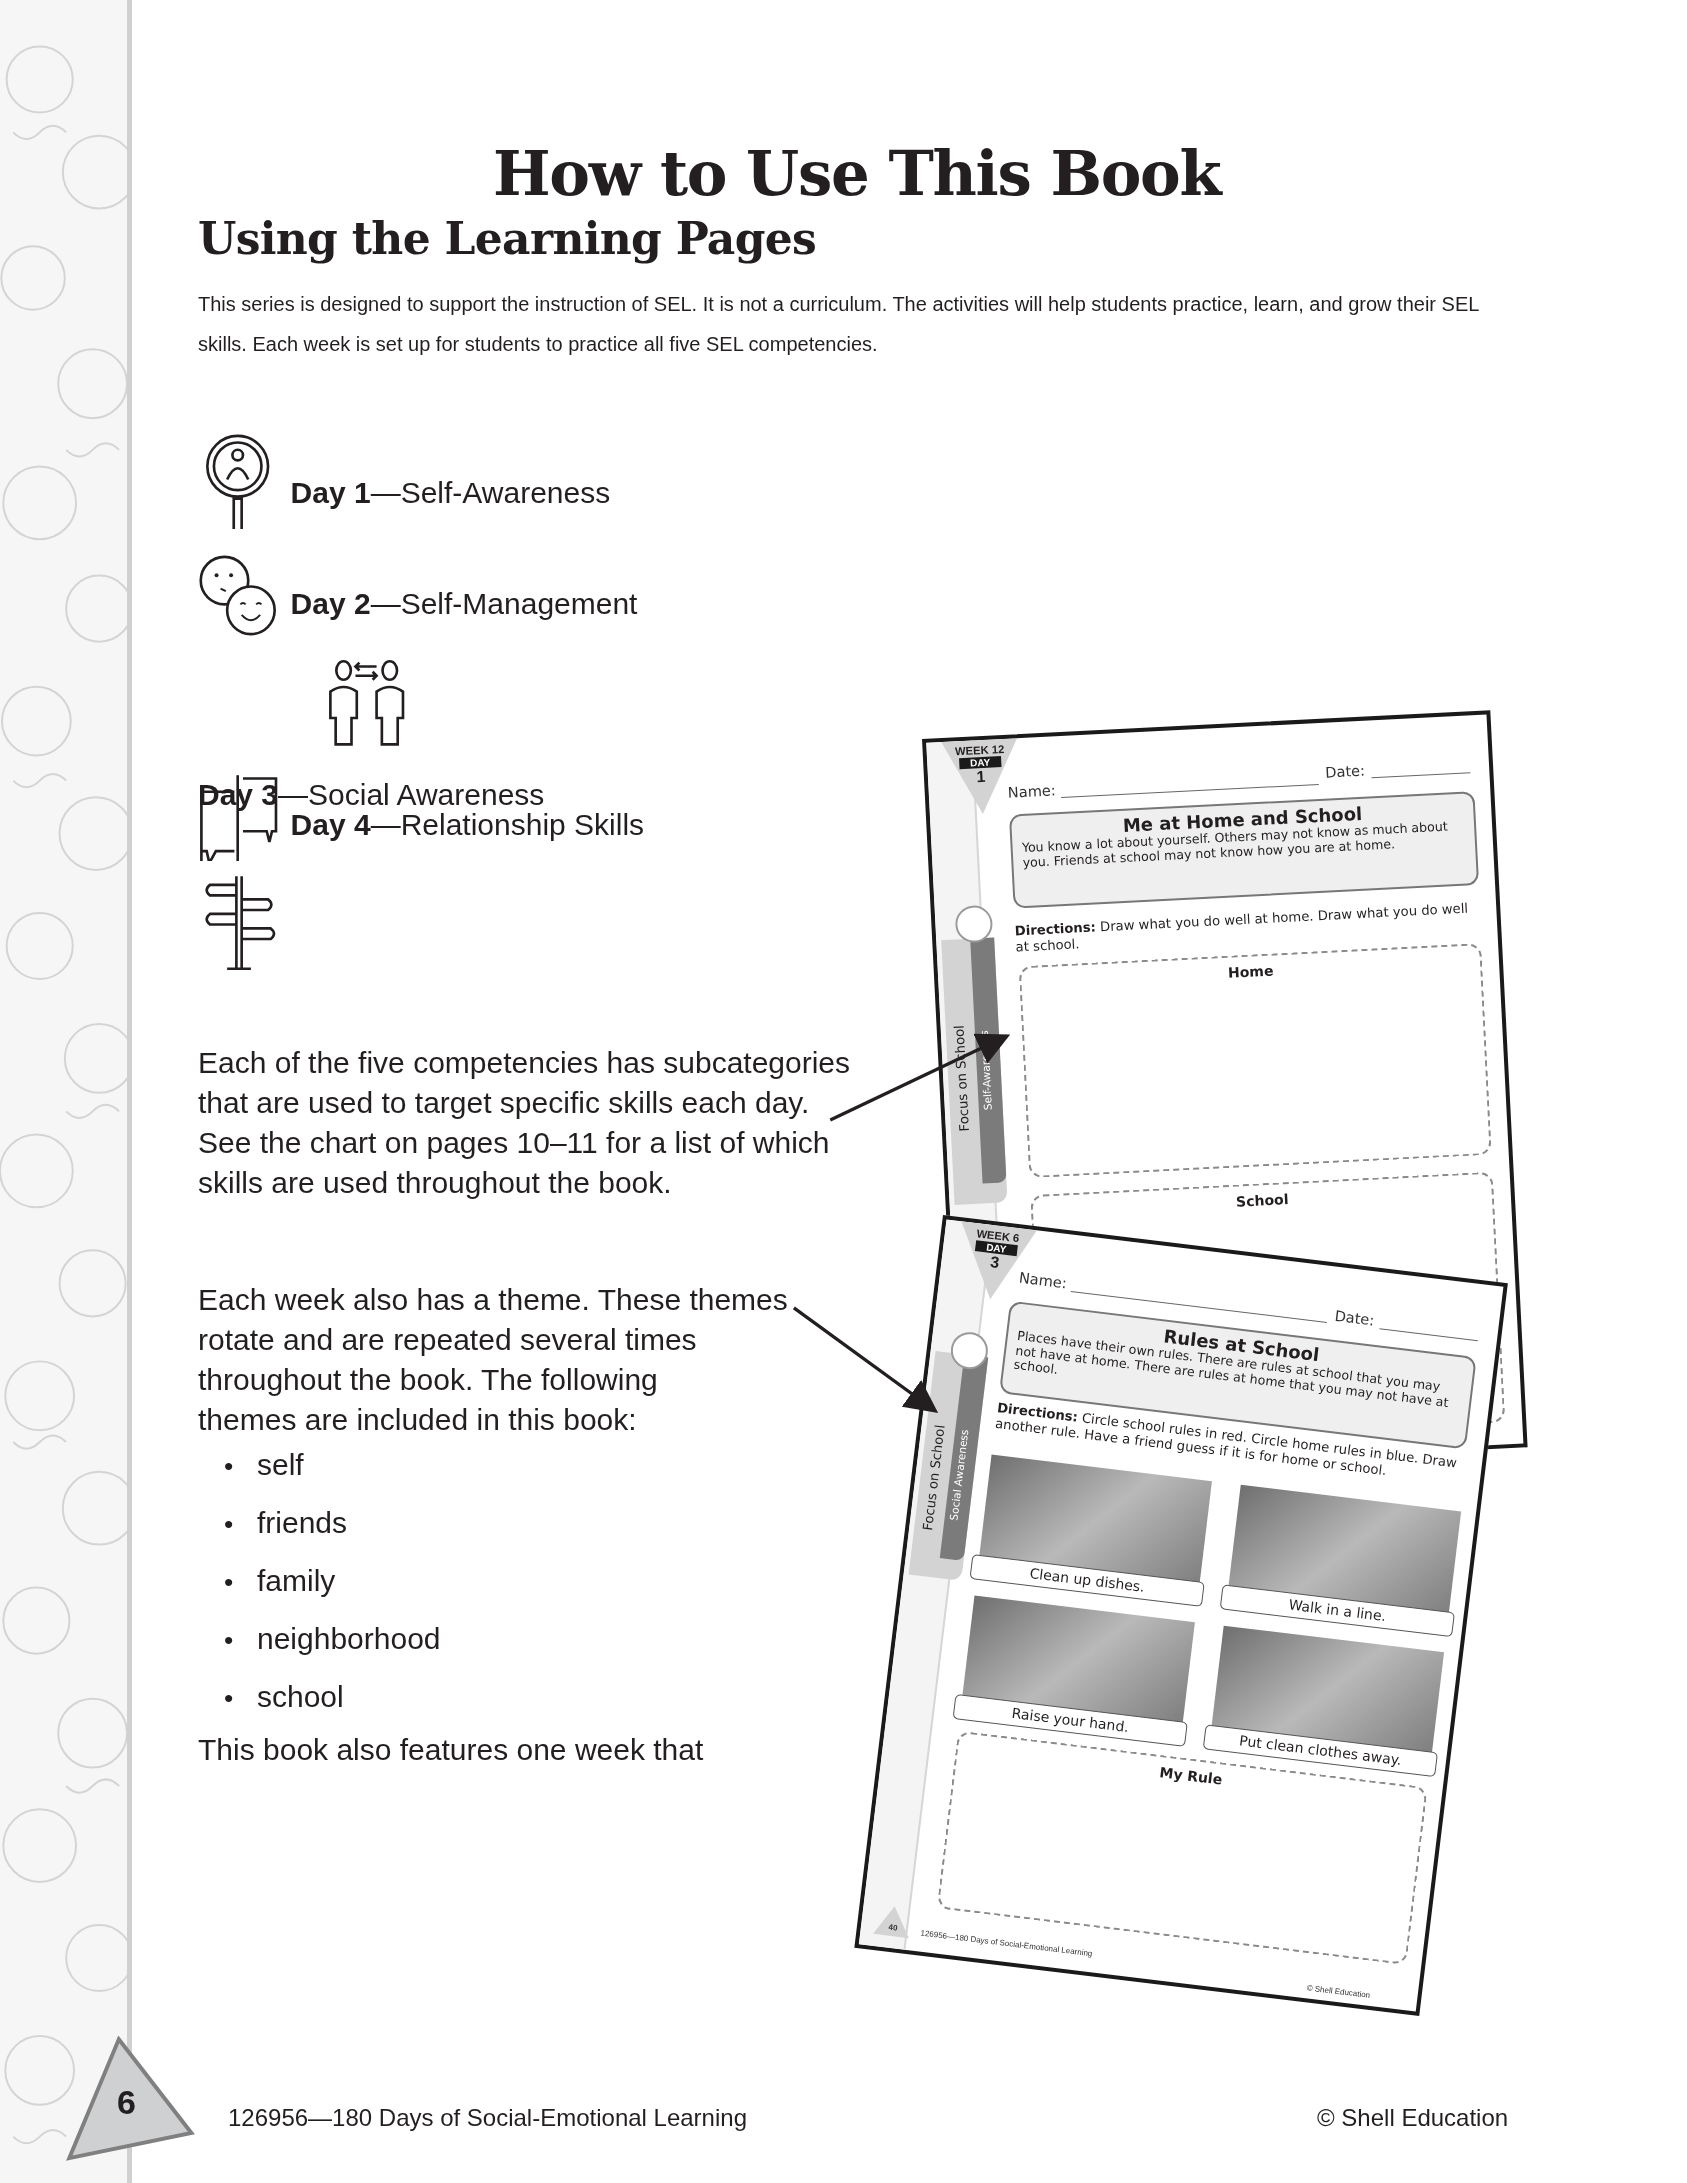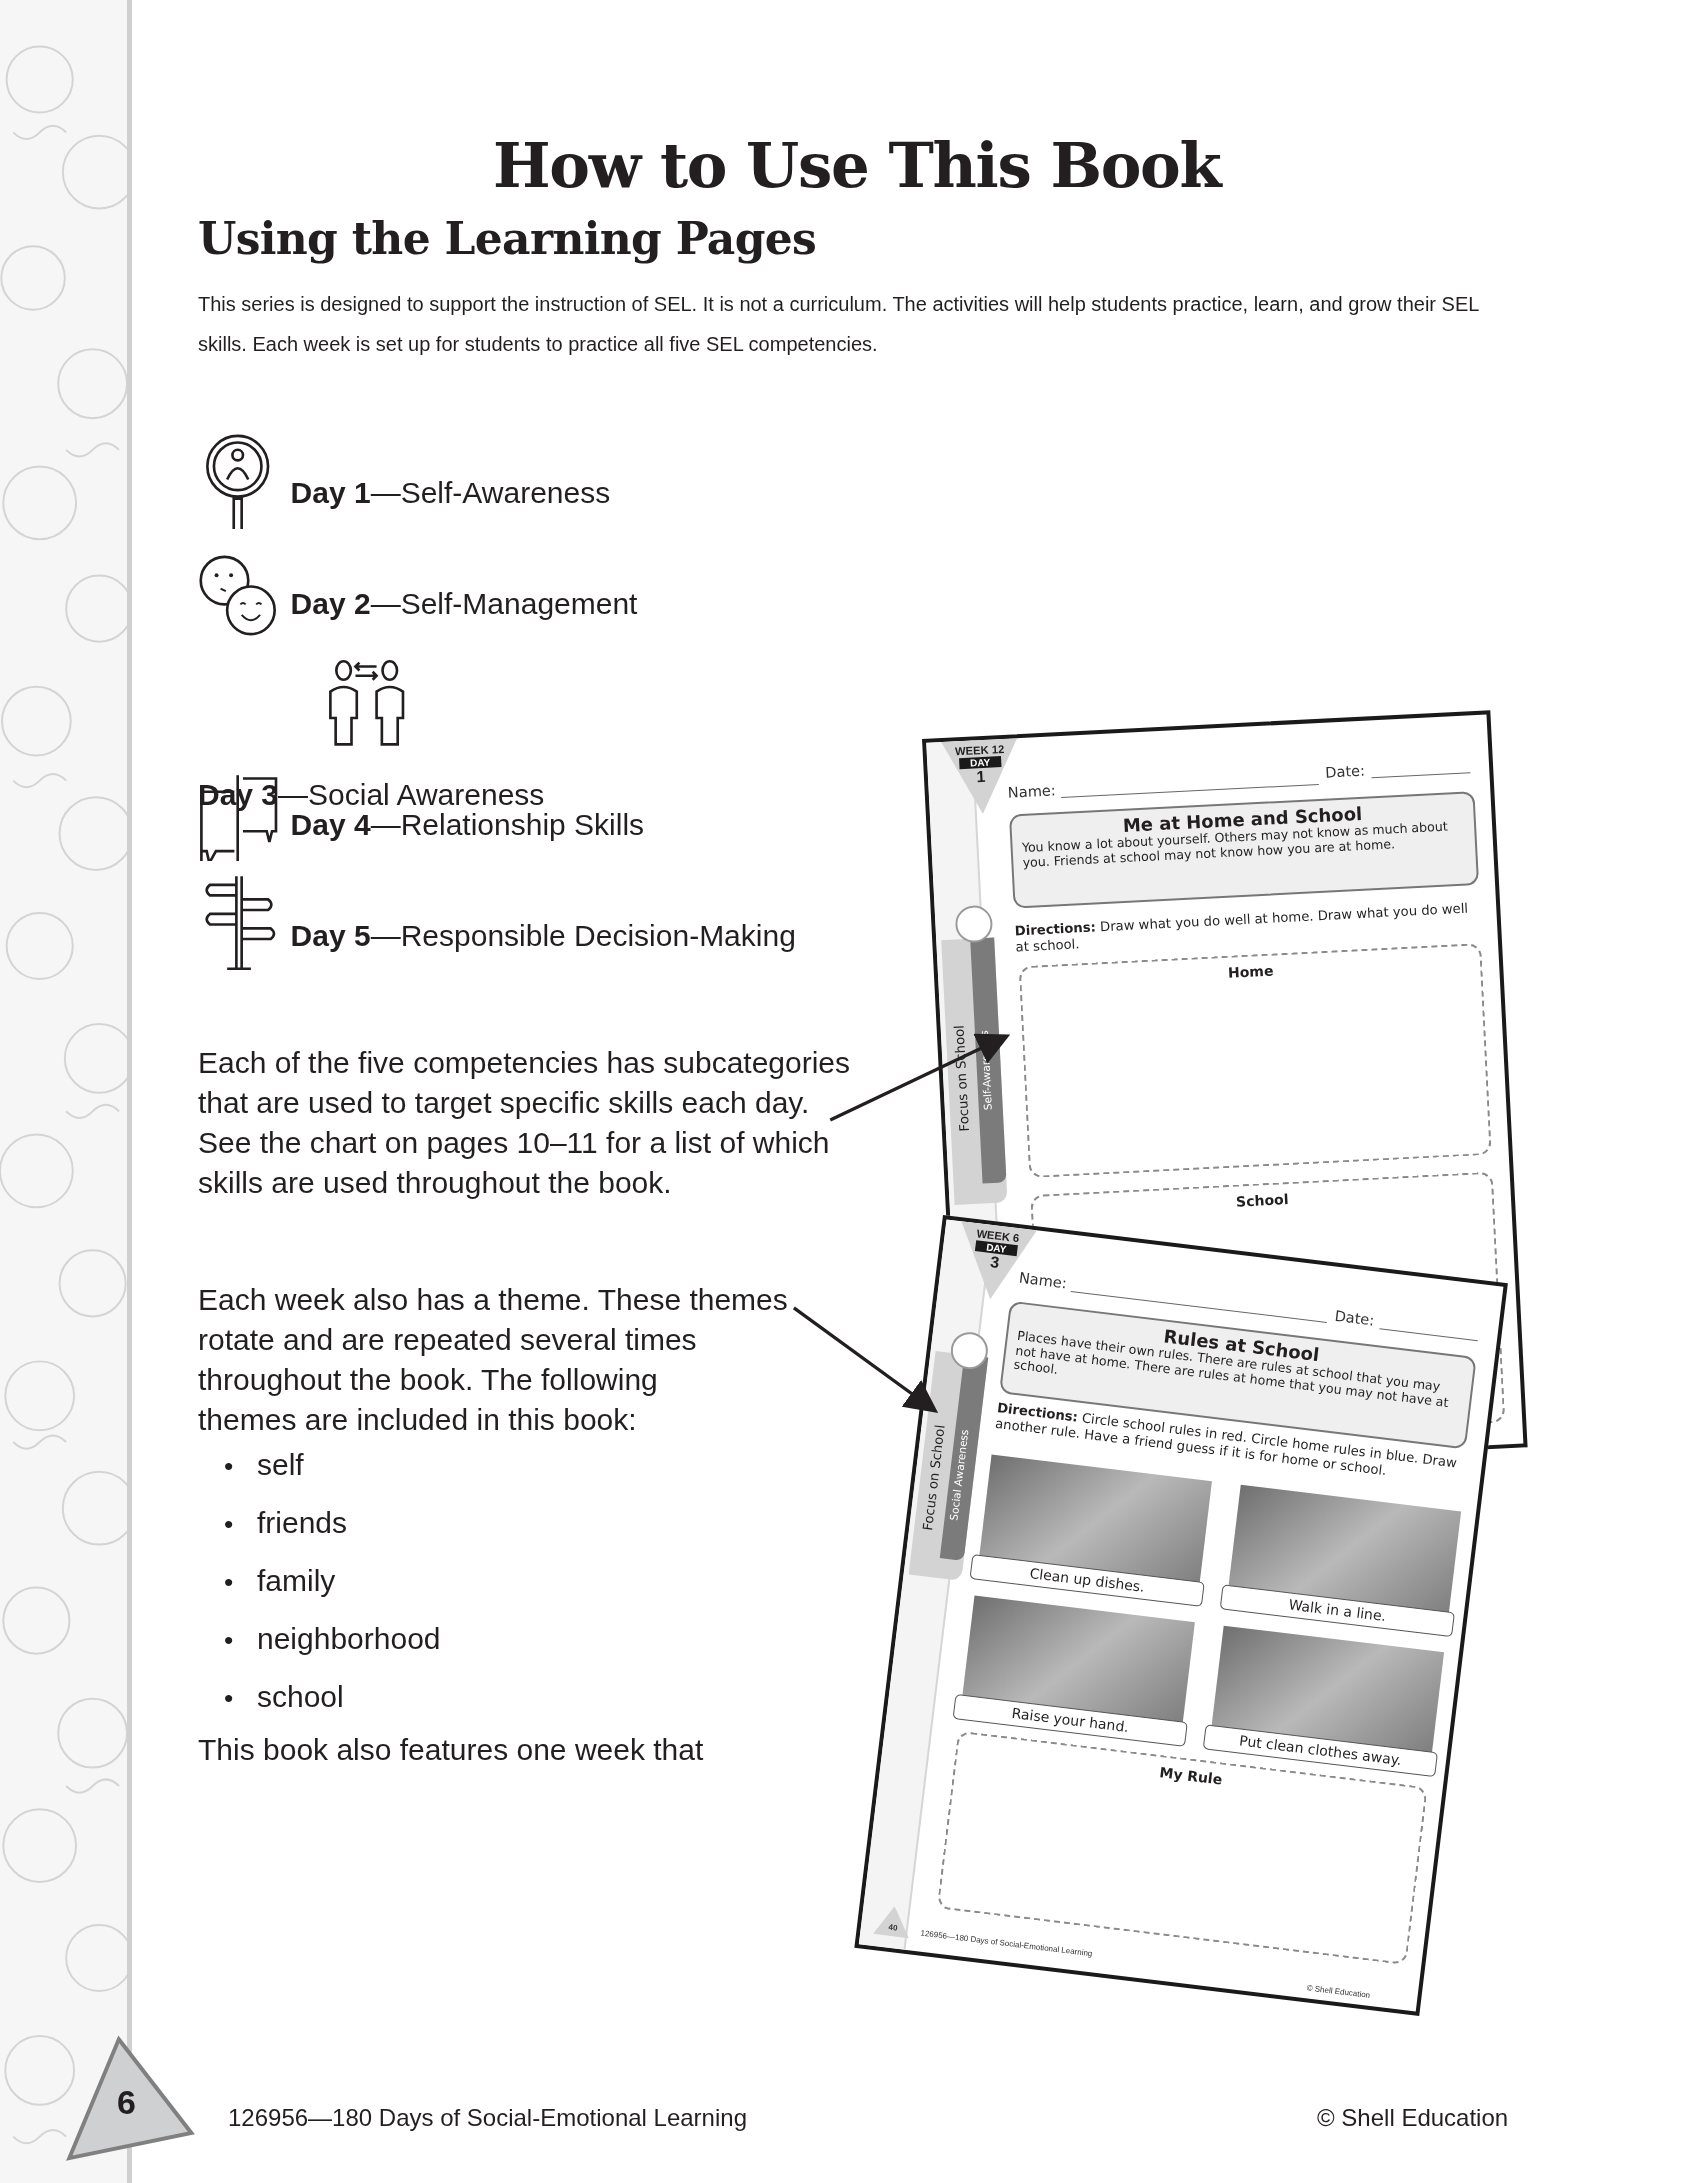--- a/index.html
+++ b/index.html
@@ -81,21 +81,21 @@
       <circle cx="140" cy="2620" r="52"></circle>
         <circle cx="60" cy="2790" r="55"></circle>
         <circle cx="150" cy="2960" r="50"></circle>
       <circle cx="60" cy="3130" r="52"></circle>
       <path d="M20 200 q20 20 40 0 q20 -20 40 0 M100 680 q20 20 40 0 q20 -20 40 0 M20 1180 q20 20 40 0 q20 -20 40 0 M100 1680 q20 20 40 0 q20 -20 40 0 M20 2180 q20 20 40 0 q20 -20 40 0 M100 2700 q20 20 40 0 q20 -20 40 0 M20 3230 q20 20 40 0 q20 -20 40 0"></path>
     </g>
   </svg>
 </div>
 <div class="strip-edge"></div>
 
-<h1 class="title" style="margin:4px;">How to Use This Book</h1>
+<h1 class="title" style="margin:12px;">How to Use This Book</h1>
 <h2 class="subtitle" style="margin:0;">Using the Learning Pages</h2>
 <p class="intro" style="margin:0;">This series is designed to support the instruction of SEL.  It is not a curriculum.  The activities will help students practice, learn, and grow their SEL skills.  Each week is set up for students to practice all five SEL competencies.</p>
 
 <div class="day-row" style="top:430px;">
   <svg class="day-icon" viewBox="0 0 130 150">
     <g fill="none" stroke="#231f20" stroke-width="4">
       <circle cx="60" cy="55" r="46"></circle>
         <circle cx="60" cy="55" r="36"></circle>
       <circle cx="60" cy="38" r="8"></circle>
         <path d="M44 75 q16 -34 32 0"></path>
@@ -151,21 +151,20 @@
 <div class="day-row" style="top:873px;">
   <svg class="day-icon" viewBox="0 0 130 150">
     <g fill="none" stroke="#231f20" stroke-width="4">
       <path d="M58 5 v140 M66 5 v140 M44 145 h36"></path>
       <path d="M58 18 h-40 q-10 8 0 16 h40"></path>
       <path d="M66 40 h40 q10 8 0 16 h-40"></path>
       <path d="M58 62 h-40 q-10 8 0 16 h40"></path>
       <path d="M66 84 h44 q10 8 0 16 h-44"></path>
     </g>
   </svg>
-  <span class="day-text"><b>Day 5</b><span>—</span><span>Responsible Decision-Making</span></span>
 </div>
 
 <div class="para" style="top:1043px;">
   <div>Each of the five competencies has subcategories</div>
   <div>that are used to target specific skills each day.</div>
   <div>See the chart on pages 10–11 for a list of which</div>
   <div>skills are used throughout the book.</div>
 </div>
 
 <div class="para" style="top:1280px;">

